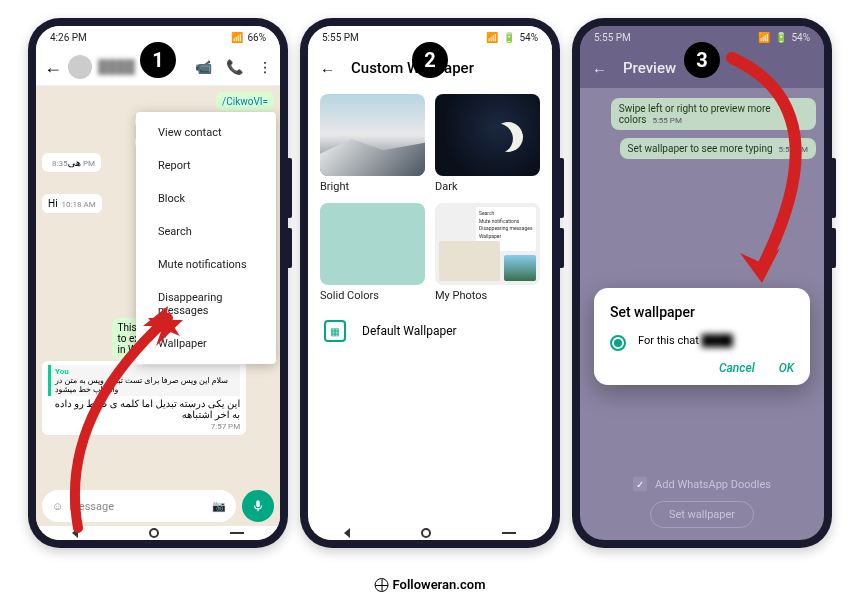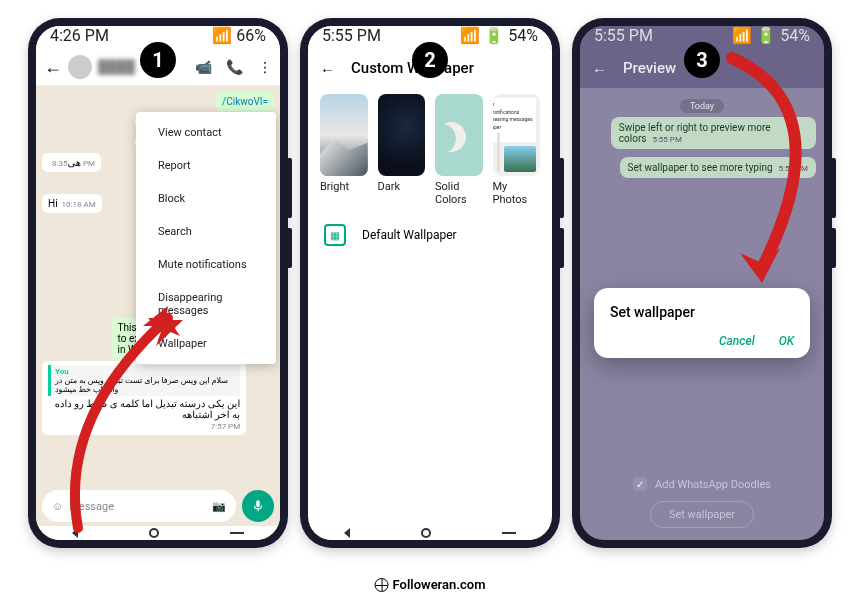--- a/index.html
+++ b/index.html
@@ -2,21 +2,21 @@
 <html><head>
 <meta charset="utf-8">
 <style>
 * { margin: 0; padding: 0; box-sizing: border-box; font-family: -apple-system, Roboto, sans-serif; }
 body { background: #fff; width: 860px; height: 600px; position: relative; }
 .phones { display: flex; gap: 12px; justify-content: center; padding: 18px 12px 8px; }
 .phone { width: 260px; height: 530px; background: #1a1a2e; border-radius: 32px; padding: 8px; position: relative; box-shadow: 0 4px 12px rgba(0,0,0,0.2); }
 .phone::after { content: ''; position: absolute; right: -4px; top: 140px; width: 4px; height: 60px; background: #1a1a2e; border-radius: 0 2px 2px 0; }
 .phone::before { content: ''; position: absolute; right: -4px; top: 210px; width: 4px; height: 40px; background: #1a1a2e; border-radius: 0 2px 2px 0; }
 .screen { width: 100%; height: 100%; background: #fff; border-radius: 24px; overflow: hidden; position: relative; display: flex; flex-direction: column; }
-.statusbar { height: 22px; display: flex; align-items: flex-start; justify-content: space-between; padding: 0 14px; font-size: 16px; color: #222; background: #fff; }
+.statusbar { height: 22px; display: flex; align-items: center; justify-content: space-between; padding: 0 14px; font-size: 10px; color: #222; background: #fff; }
 .statusbar.dark { background: #6b6488; color: #ddd; }
 .sb-right { display: flex; gap: 4px; align-items: center; }
 .step-badge { position: absolute; top: 24px; left: 50%; transform: translateX(-50%); width: 36px; height: 36px; background: #000; color: #fff; border-radius: 50%; display: flex; align-items: center; justify-content: center; font-size: 20px; font-weight: 700; z-index: 50; }
 
 
 .chat-header { height: 38px; display: flex; align-items: center; padding: 0 8px; background: #fff; gap: 6px; border-bottom: 1px solid #eee; }
 .back-arrow { font-size: 18px; }
 .avatar { width: 24px; height: 24px; background: #ccc; border-radius: 50%; }
 .contact-name { flex: 1; font-size: 13px; color: #888; filter: blur(2px); }
 .header-icons { display: flex; gap: 14px; font-size: 14px; }
@@ -37,21 +37,21 @@
 .chat-input { height: 40px; display: flex; align-items: center; padding: 4px 6px; gap: 6px; background: #efe8da; }
 .input-pill { flex: 1; background: #fff; border-radius: 20px; height: 32px; display: flex; align-items: center; padding: 0 10px; gap: 6px; color: #888; font-size: 11px; }
 .send-btn { width: 32px; height: 32px; background: #00a884; border-radius: 50%; display: flex; align-items: center; justify-content: center; color: #fff; }
 .navbar { height: 14px; background: #fff; display: flex; justify-content: space-around; align-items: center; }
 .navbar span { width: 14px; height: 2px; background: #333; }
 .navbar span:first-child { width: 0; height: 0; border-top: 5px solid transparent; border-bottom: 5px solid transparent; border-right: 6px solid #333; background: none; }
 .navbar span:nth-child(2) { width: 10px; height: 10px; border: 2px solid #333; border-radius: 50%; background: none; }
 
 
 .wp-header { height: 40px; display: flex; align-items: center; padding: 0 12px; gap: 16px; font-size: 15px; font-weight: 500; }
-.wp-grid { display: grid; grid-template-columns: 1fr 1fr 1fr 1fr; gap: 10px; padding: 6px 12px; }
+.wp-grid { display: grid; grid-template-columns: 1fr 1fr; gap: 10px; padding: 6px 12px; }
 .wp-tile { display: flex; flex-direction: column; gap: 4px; }
 .wp-img { width: 100%; height: 82px; border-radius: 8px; }
 .wp-bright { background: linear-gradient(180deg, #b8d4e3 0%, #e8e8e8 50%, #5a6570 100%); position: relative; overflow: hidden; }
 .wp-bright::after { content: ''; position: absolute; bottom: 0; left: 0; right: 0; height: 45%; background: linear-gradient(135deg, #f0f0f0 0%, #4a5560 100%); clip-path: polygon(0 40%, 30% 0, 60% 30%, 100% 10%, 100% 100%, 0 100%); }
 .wp-dark { background: radial-gradient(circle at 60% 40%, #1a2840 0%, #0a0f1a 70%); position: relative; }
 .wp-dark::after { content: ''; position: absolute; top: 28px; left: 58px; width: 30px; height: 30px; border-radius: 50%; box-shadow: inset -10px -2px 0 0 #f0f0e8; transform: rotate(-20deg); }
 .wp-solid { background: #a8d8ce; }
 .wp-photos { background: #f0f0f0; position: relative; overflow: hidden; }
 .wp-photos-inner { position: absolute; top: 4px; right: 4px; width: 60px; background: #fff; font-size: 5px; padding: 3px; border-radius: 2px; line-height: 1.5; color: #333; }
 .wp-photos-chat { position: absolute; bottom: 4px; left: 4px; right: 40px; height: 40px; background: #e8e0d0; border-radius: 2px; }
@@ -253,26 +253,29 @@
         <span>📶</span>
         <span>🔋</span>
         <span>54%</span>
       </div>
     </div>
     <div class="pv-header">
       <span>←</span>
       <span>Preview</span>
     </div>
     <div class="pv-body">
-      <div style="text-align:center"><span class="pv-chip">Today</span></div>
       <div class="pv-msg"><span>Swipe left or right to preview more colors</span><span class="time">5:55 PM</span></div>
       <div class="pv-msg"><span>Set wallpaper to see more typing</span><span class="time">5:55 PM</span></div>
 
       <div class="dialog">
         <div class="dialog-title">Set wallpaper</div>
+        <div class="radio-row">
+          <span class="radio checked"></span>
+          <div><span>For this chat</span> <span class="blur-text">████</span></div>
+        </div>
         <div class="dialog-actions">
           <span>Cancel</span>
           <span>OK</span>
         </div>
       </div>
 
       <div class="pv-footer">
         <div class="pv-check">
           <span class="pv-checkbox">✓</span>
           <span>Add WhatsApp Doodles</span>

